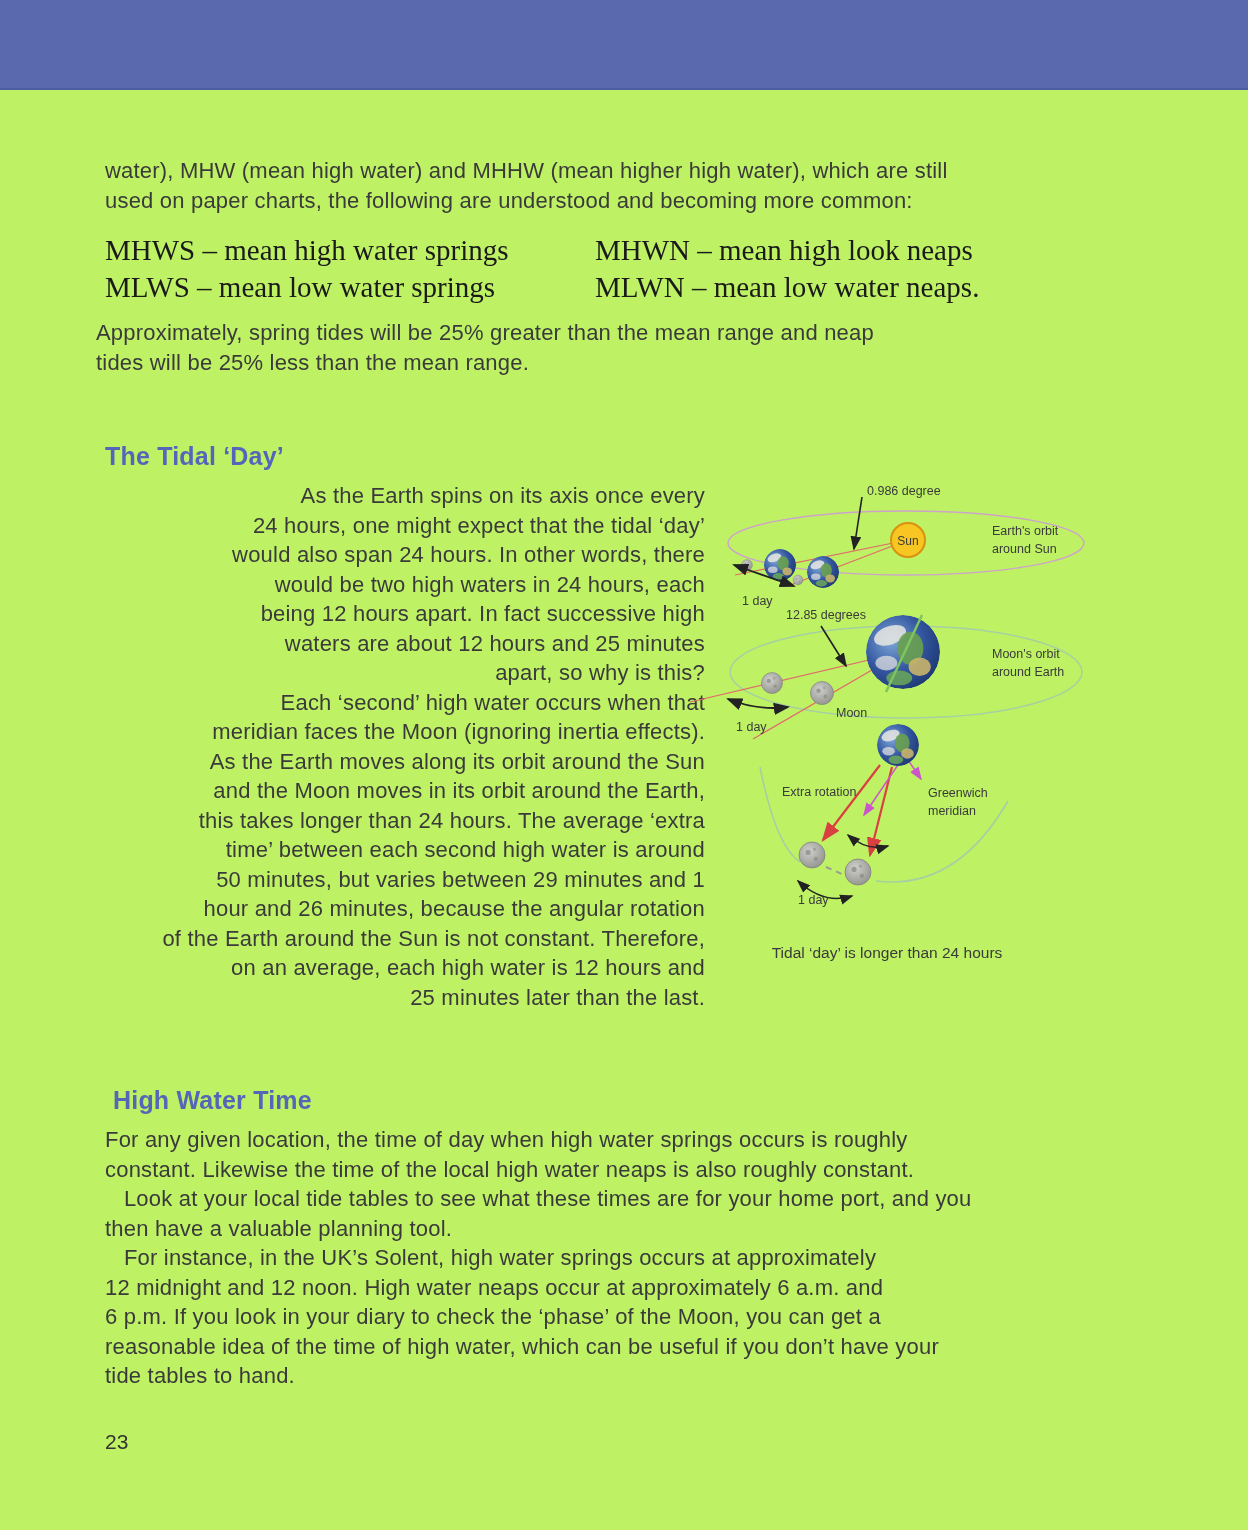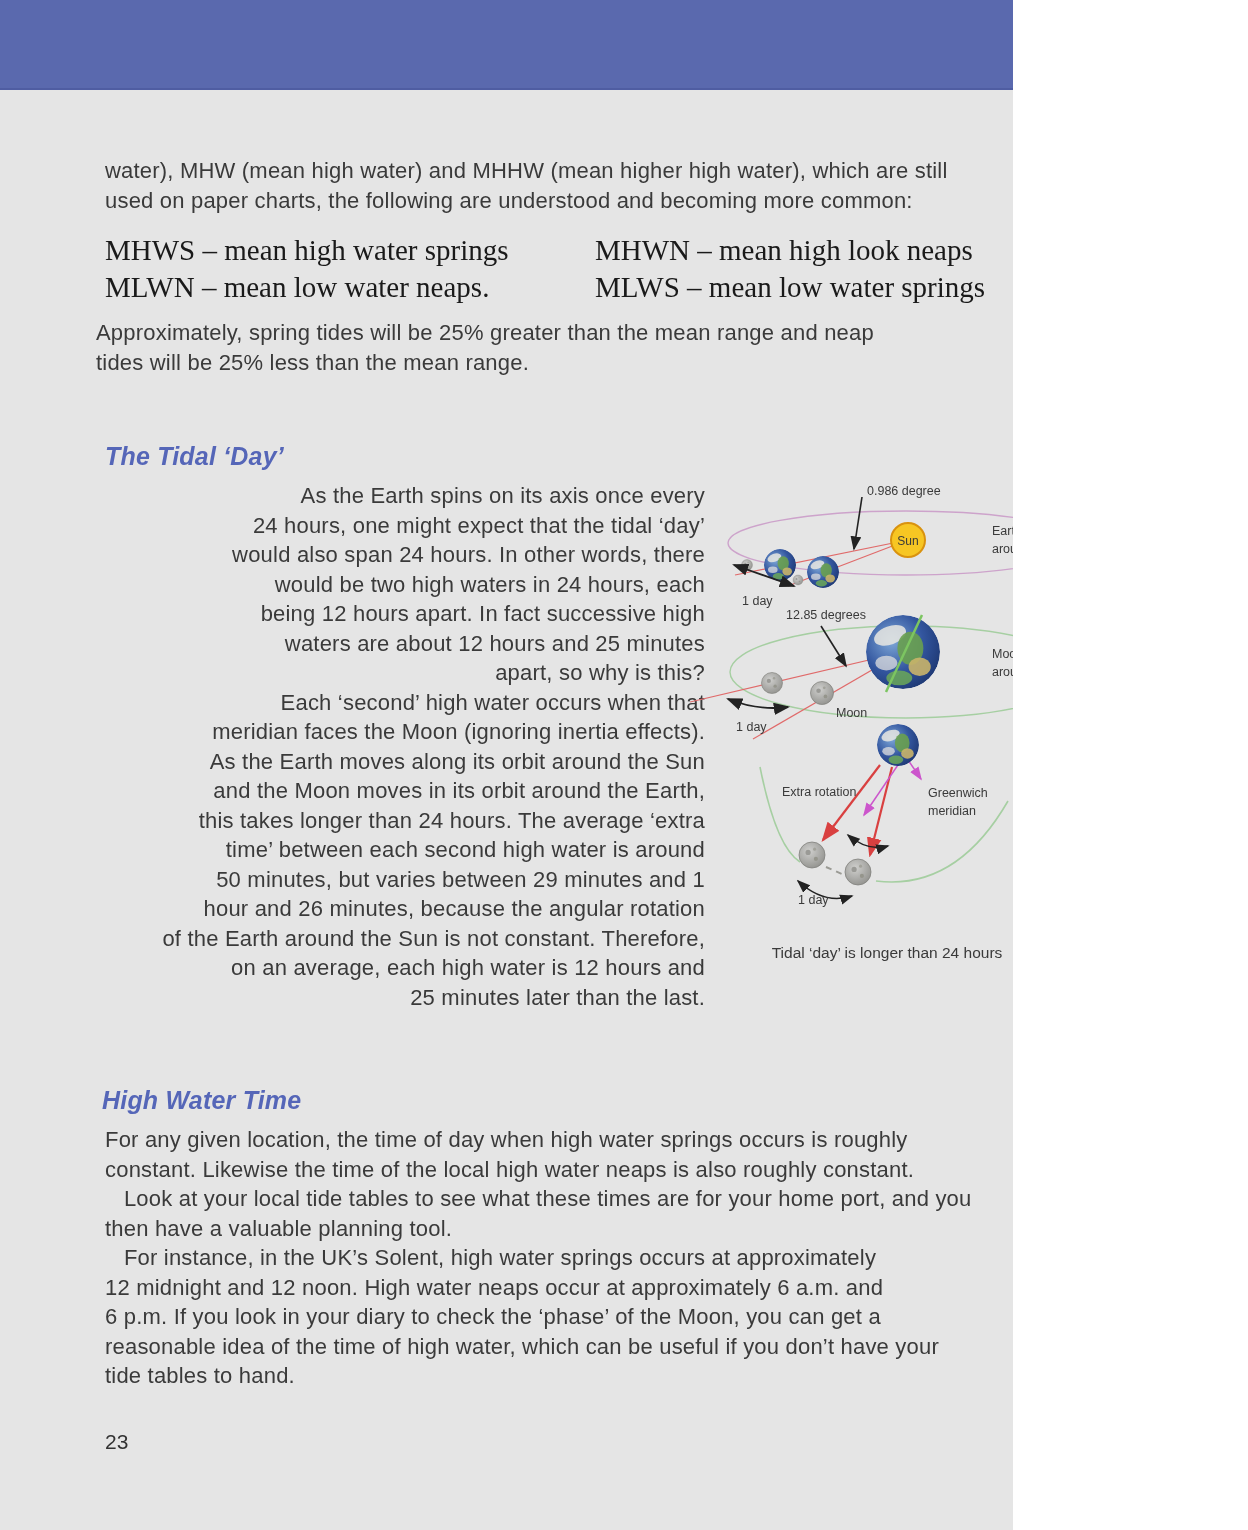--- a/index.html
+++ b/index.html
@@ -1,51 +1,51 @@
 <!DOCTYPE html>
 <html><head>
 <meta charset="utf-8">
 <style>
   html,body{margin:0;padding:0;background:#ffffff;}
-  .page{position:relative;width:1013px;height:1530px;background:#e5e5e5;overflow:hidden;
+  .page{position:relative;width:1248px;height:1530px;background:#bef264;overflow:hidden;
         font-family:"Liberation Sans", sans-serif;color:#333;}
   .band{position:absolute;left:0;top:0;width:1248px;height:88px;background:#5a69ae;
         border-bottom:2px solid #4f5da2;}
   .body-text{position:absolute;margin:0;font-size:22px;line-height:29.5px;letter-spacing:0.2px;
         color:#3a3a3a;white-space:pre-wrap;}
   .intro{left:105px;top:156px;width:1060px;}
   .approx{left:96px;top:318px;width:1060px;}
   .defs{position:absolute;left:105px;top:232px;width:1060px;display:grid;
         grid-template-columns:490px auto;grid-row-gap:0;
         font-family:"Liberation Serif", serif;font-size:29px;line-height:37px;color:#1a1a1a;}
-  .heading{position:absolute;margin:0;font-size:25px;font-weight:bold;font-style:italic;
+  .heading{position:absolute;margin:0;font-size:25px;font-weight:bold;
         color:#5566b8;letter-spacing:0.2px;}
   .h1{left:105px;top:442px;}
-  .h2{left:102px;top:1086px;}
+  .h2{left:113px;top:1086px;}
   .tidal{left:105px;top:481px;width:600px;white-space:pre;text-align:right;}
   .hw{left:105px;top:1125px;width:1060px;}
   .pagenum{position:absolute;left:105px;top:1430px;font-size:21px;color:#333;}
   .figure{position:absolute;left:690px;top:455px;}
   svg text{font-family:"Liberation Sans", sans-serif;fill:#3a3a3a;}
 </style>
 </head>
 <body>
 
 <div class="page">
 
   <div class="band"></div>
 
   <p class="body-text intro">water), MHW (mean high water) and MHHW (mean higher high water), which are still
 used on paper charts, the following are understood and becoming more common:</p>
 
   <div class="defs">
     <span>MHWS – mean high water springs</span>
     <span>MHWN – mean high look neaps</span>
+    <span>MLWS – mean low water springs</span>
     <span>MLWN – mean low water neaps.</span>
-    <span>MLWS – mean low water springs</span>
   </div>
 
   <p class="body-text approx">Approximately, spring tides will be 25% greater than the mean range and neap
 tides will be 25% less than the mean range.</p>
 
   <h2 class="heading h1">The Tidal ‘Day’</h2>
   <p class="body-text tidal">As the Earth spins on its axis once every
 24 hours, one might expect that the tidal ‘day’
 would also span 24 hours. In other words, there
 would be two high waters in 24 hours, each

